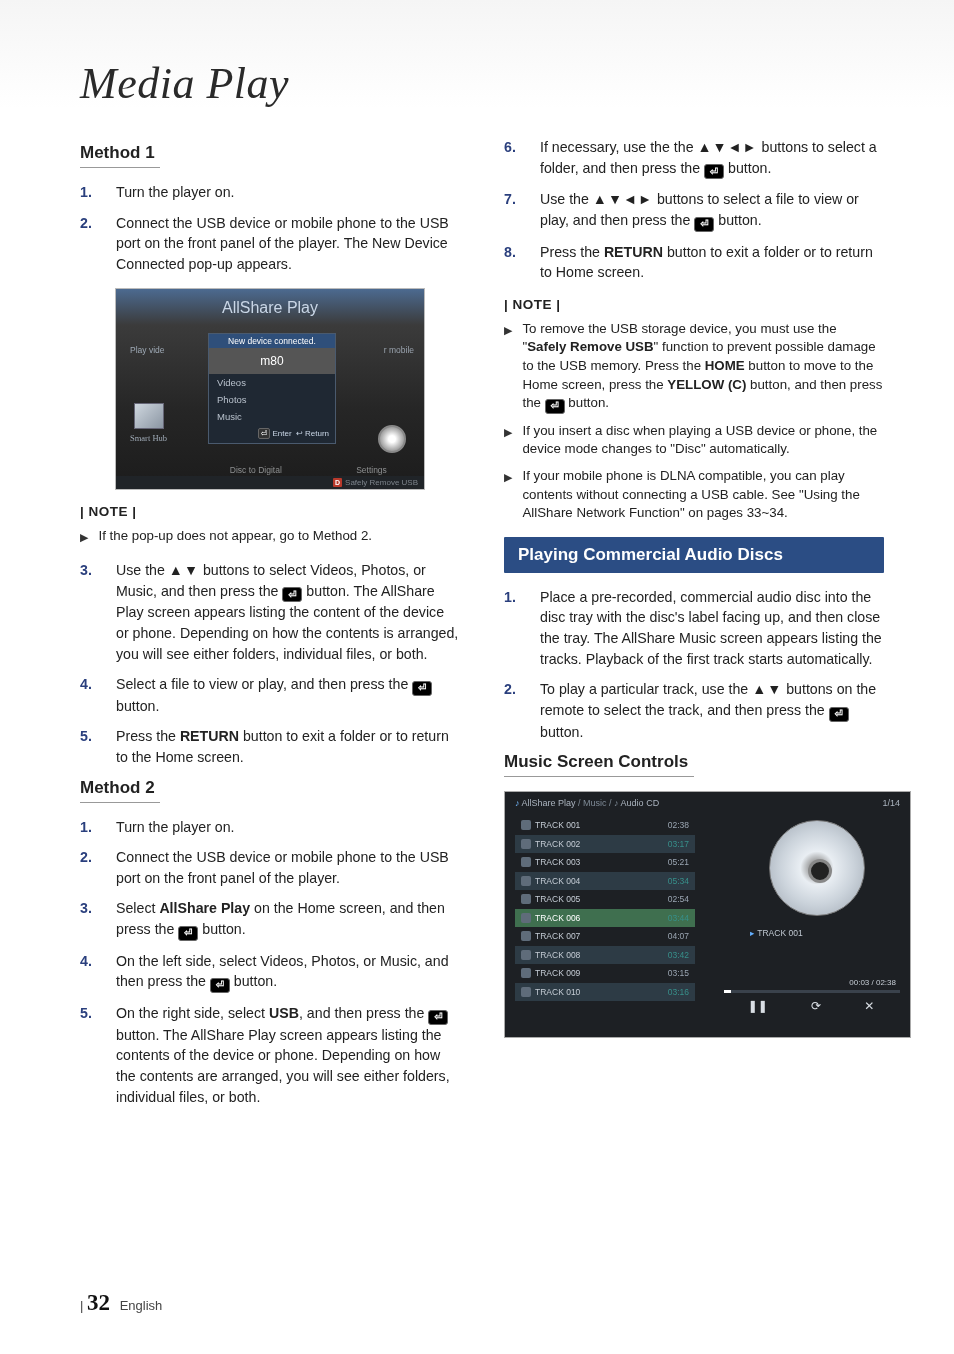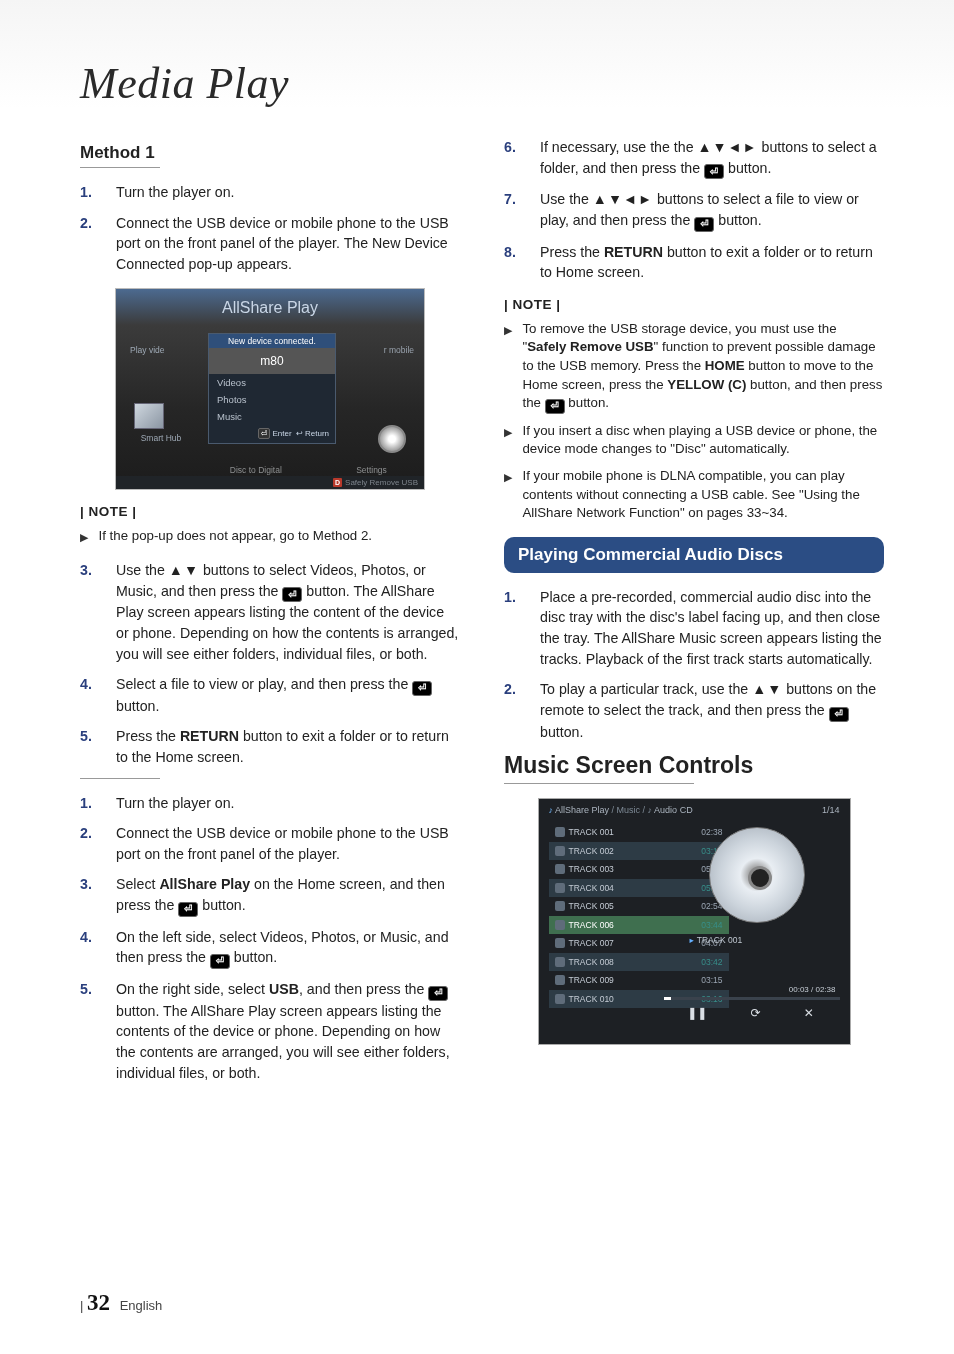--- a/index.html
+++ b/index.html
@@ -15,45 +15,45 @@
   ol.steps > li { display: flex; gap: 18px; margin-bottom: 10px; font-size: 14.2px; line-height: 1.45; }
   ol.steps > li .num { color: #2a3f7d; font-weight: 700; min-width: 18px; }
   ol.steps > li .body { flex: 1; }
   .note-label { font-size: 13.5px; font-weight: 600; letter-spacing: 0.5px; margin: 14px 0 8px; }
   ul.notes { list-style: none; margin: 0 0 14px 0; }
   ul.notes > li { display: flex; gap: 10px; font-size: 13.3px; line-height: 1.4; margin-bottom: 8px; }
   ul.notes > li .tri { font-size: 11px; margin-top: 3px; color: #333; }
   .enter-icon { display: inline-flex; align-items: center; justify-content: center; background: #000; color: #fff; border: 1px solid #666; border-radius: 3px; font-size: 10px; width: 20px; height: 15px; vertical-align: -2px; font-weight: 700; }
   .dir-arrows { letter-spacing: 1px; font-weight: 600; }
   .bold { font-weight: 700; }
-  .section-bar { background: #2b4d84; color: #fff; font-size: 17px; font-weight: 700; padding: 8px 14px; margin: 14px 0 14px; border-radius: 10px; }
-  .sub-h { font-size: 23px; font-weight: 600; margin-bottom: 4px; }
+  .section-bar { background: #2b4d84; color: #fff; font-size: 17px; font-weight: 700; padding: 8px 14px; margin: 14px 0 14px; border-radius: 1px; }
+  .sub-h { font-size: 17px; font-weight: 600; margin-bottom: 4px; }
   .sub-rule { border: none; border-top: 1px solid #999; width: 190px; margin-bottom: 14px; }
 
   
   .allshare-box { width: 310px; border: 1px solid #bbb; background: #fff; margin: 14px auto 14px auto; }
   .allshare-inner { background: linear-gradient(to bottom, #4c6a90 0%, #3b3b3b 18%, #262626 60%, #1c1c1c 100%); height: 200px; position: relative; color: #cfd5db; font-size: 9.5px; }
   .allshare-title { text-align: center; font-size: 16px; color: #c9d6e6; padding-top: 10px; font-family: "Segoe UI", Arial, sans-serif; }
   .allshare-popup { position: absolute; left: 92px; top: 44px; width: 128px; background: #1f2833; border: 1px solid #4a5a6e; }
   .allshare-popup .hdr { background: #2f4f7a; color: #fff; text-align: center; font-size: 8.5px; padding: 2px 0; }
   .allshare-popup .row { padding: 3px 8px; color: #b9c2cd; }
   .allshare-popup .row.sel { background: #555; color: #fff; text-align: center; padding: 6px 0; font-size: 12px; }
   .allshare-popup .btns { text-align: right; font-size: 8px; padding: 3px 6px 4px; color: #c9d6e6; }
   .allshare-popup .btns .k { display:inline-block; background:#333; border:1px solid #666; border-radius:2px; padding:0 2px; margin-right:2px; color:#fff; }
   .allshare-left { position: absolute; left: 14px; top: 56px; width: 62px; color: #9ea9b5; font-size: 8.5px; }
   .allshare-right { position: absolute; right: 18px; bottom: 36px; width: 28px; height: 28px; border-radius: 50%; border: 2px solid #888; background: radial-gradient(circle, #fff 20%, #bbb 55%, #666 100%); }
   .allshare-left-cube { width: 30px; height: 26px; background: linear-gradient(135deg,#cfd7df,#8b96a3); border: 1px solid #667; margin-top: 48px; margin-left: 4px; }
-  .allshare-left-label { text-align:center; margin-top:4px; }
+  .allshare-left-label { margin-top:4px;font-family:Liberation Serif, serif; }
   .allshare-bottom { position:absolute; bottom:14px; left:0; right:0; display:flex; justify-content:space-around; font-size:8.5px; color:#8d8f90; }
   .allshare-bottom .lbl { text-align:center; }
   .allshare-bar { position:absolute; bottom:0; left:0; right:0; background:#202428; font-size:8px; color:#7d848b; text-align:right; padding:2px 6px; }
   .allshare-bar .d { display:inline-block; width:9px; height:9px; background:#b8392b; color:#fff; font-weight:700; font-size:7px; text-align:center; line-height:9px; border-radius:1px; margin-right:3px; vertical-align:middle; }
 
   
-  .music-box { width: 313px; border: 1px solid #aaa; margin: 8px auto 0; }
+  .music-box { width: 407px; border: 1px solid #aaa; margin: 8px auto 0; }
   .music-inner { background: #1d2024; height: 245px; position: relative; color: #ccd2d9; font-size: 9px; }
   .music-top { display:flex; justify-content:space-between; padding:6px 10px; font-size:9px; color:#aab3be; }
   .music-crumb .seg { color:#aab3be; }
   .music-list { position:absolute; left:10px; top:24px; width:180px; }
   .music-list .row { display:flex; align-items:center; height:18.5px; padding:0 6px; font-size:8.5px; color:#c5ccd5; }
   .music-list .row .dot { width:10px; height:10px; background:#5f6c7a; border-radius:2px; margin-right:4px; display:inline-block; }
   .music-list .row .tname { flex:1; }
   .music-list .row .ttime { color:#9aa5b2; }
   .music-list .row:nth-child(even) { background:#2d3b45; }
   .music-list .row:nth-child(even) .ttime { color:#378f8a; }
@@ -149,20 +149,21 @@
           <li>
               <span class="num">4.</span>
               <span class="body">Select a file to view or play, and then press the <span class="enter-icon">⏎</span> button.</span>
             </li>
           <li>
               <span class="num">5.</span>
               <span class="body"><span>Press the </span><span class="bold">RETURN</span><span> button to exit a folder or to return to the Home screen.</span></span>
             </li>
         </ol>
 
+        <div class="method-h">Method 2</div>
         <hr class="method-rule">
 
         <ol class="steps">
           <li>
               <span class="num">1.</span>
               <span class="body">Turn the player on.</span>
             </li>
           <li>
               <span class="num">2.</span>
               <span class="body">Connect the USB device or mobile phone to the USB port on the front panel of the player.</span>

